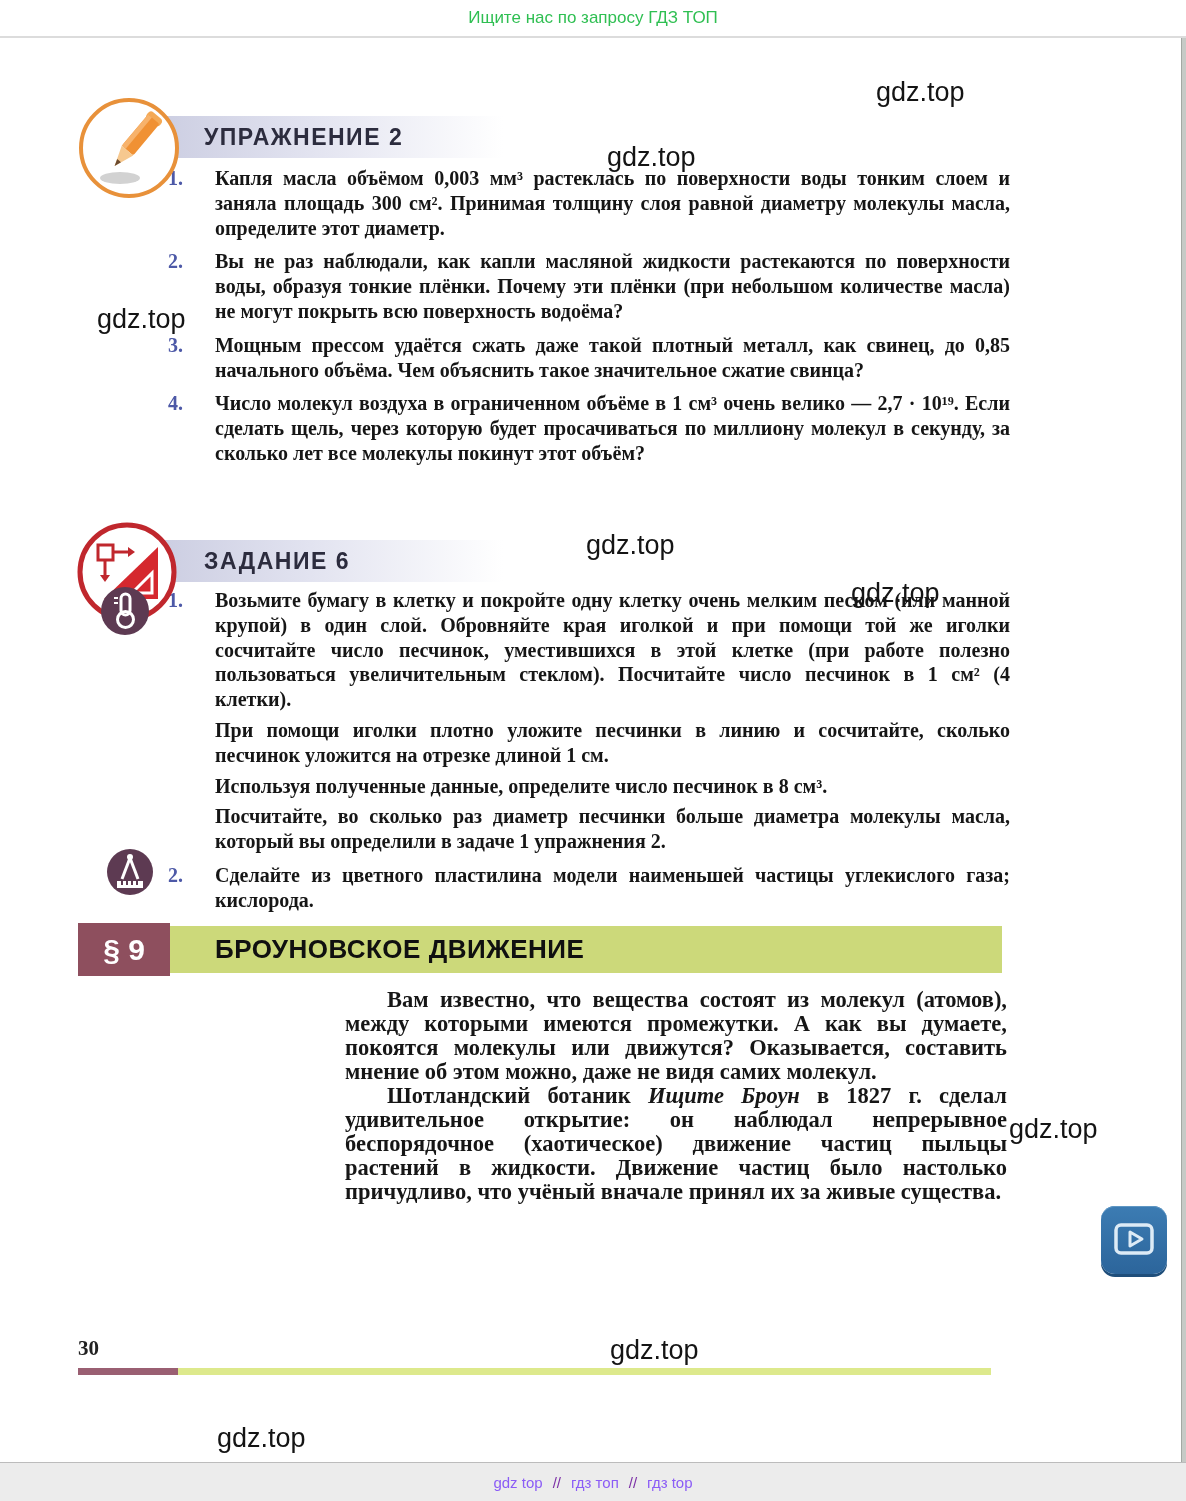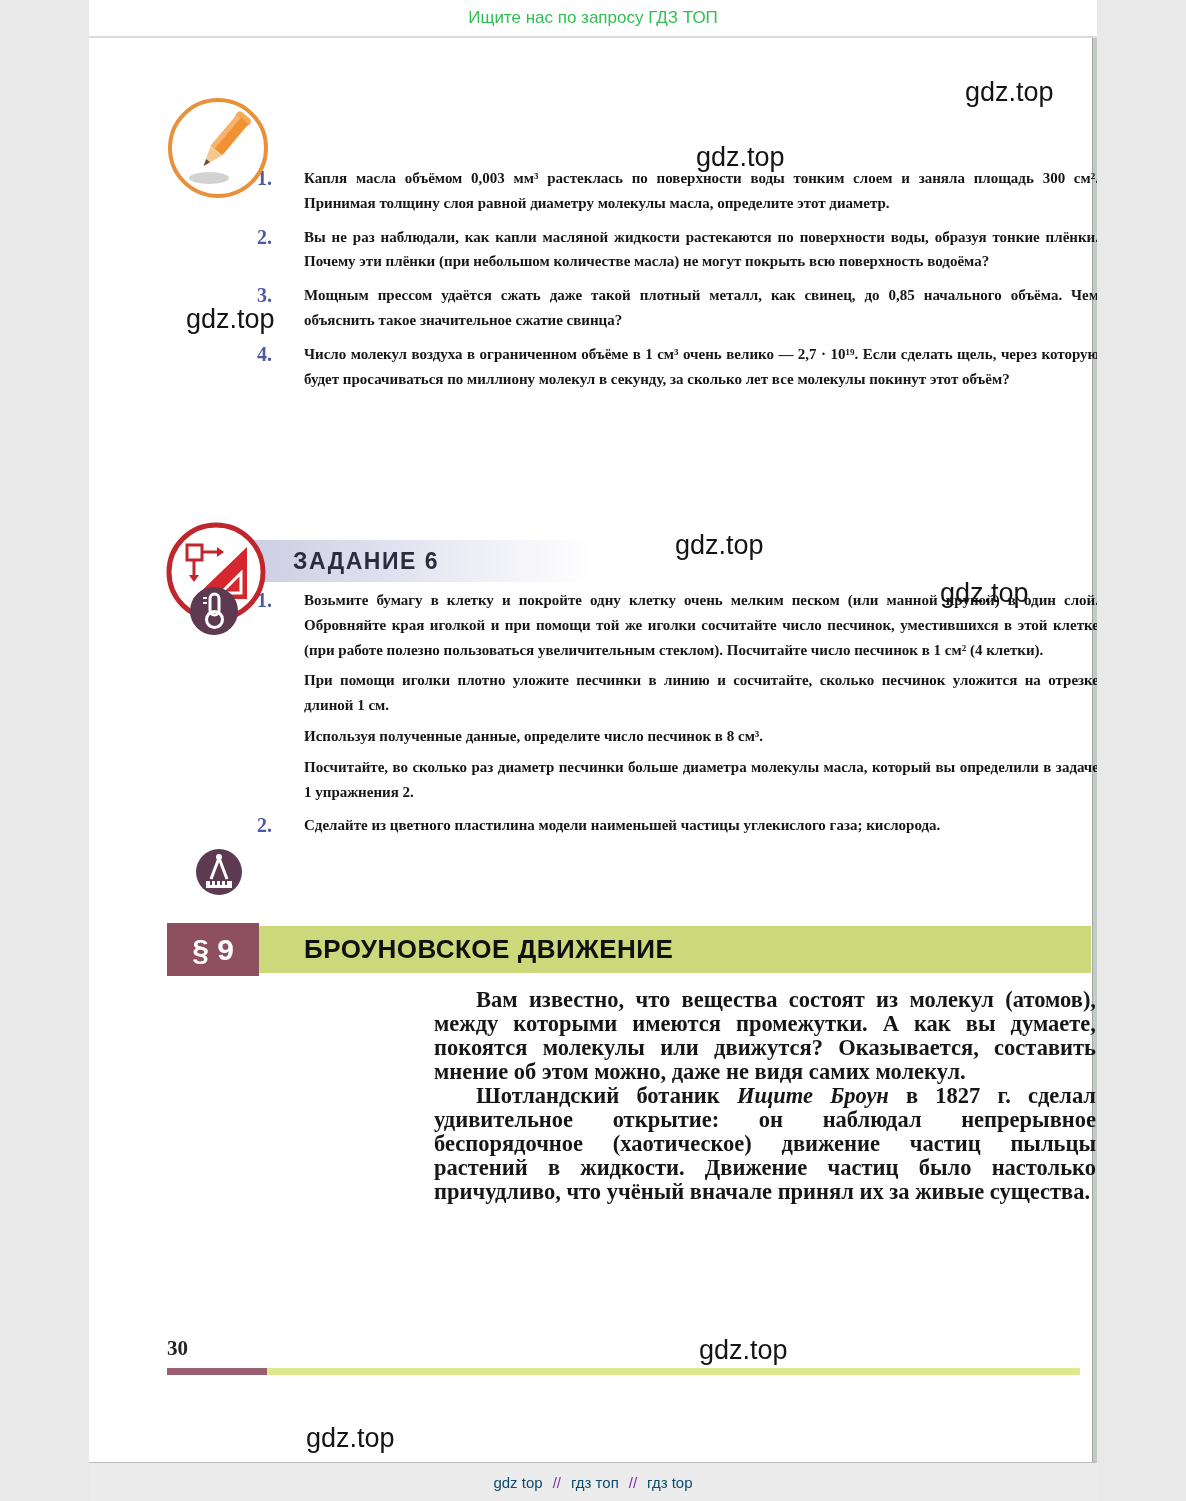--- a/index.html
+++ b/index.html
@@ -1,18 +1,18 @@
 <!DOCTYPE html>
 <html><head>
 <meta charset="utf-8">
 <style>
   * { box-sizing: border-box; }
   html,body { margin:0; padding:0; background:#e9e9e9; }
   .page {
-    position:relative; width:1008px; height:1501px; margin:0 auto;
+    position:relative; width:1186px; height:1501px; margin:0 auto;
     background:#ffffff; overflow:hidden;
     font-family:"Liberation Serif", serif; color:#161616;
   }
   
   .banner {
     position:absolute; top:0; left:0; width:100%; height:36px; background:#fff;
     display:flex; align-items:center; justify-content:center;
     font-family:"Liberation Sans", sans-serif; font-size:17px; color:#2fbf52;
   }
   .hairline { position:absolute; top:36px; left:0; width:100%; height:2px; background:#dcdcdc; }
@@ -47,21 +47,21 @@
   
   .list { position:absolute; left:168px; width:842px; }
   .ex-list { top:166px; }
   .task-list { top:588px; }
   .item { display:flex; margin-bottom:9px; }
   .inum {
     flex:0 0 47px; color:#4d59a7; font-weight:bold;
     font-size:20px; line-height:24.8px;
   }
   .itxt {
-    flex:1; font-weight:bold; font-size:15px; line-height:24.8px;
+    flex:1; font-weight:bold; font-size:20px; line-height:24.8px;
     color:#161616; text-align:justify;
   }
   .itxt p { margin:0 0 6px 0; }
   .itxt p:last-child { margin-bottom:0; }
   
   .sec-marker {
     position:absolute; left:78px; top:923px; width:92px; height:53px;
     background:#8e4f5e; color:#fff; display:flex; align-items:center; justify-content:center;
     font-family:"Liberation Sans", sans-serif; font-weight:bold; font-size:30px; z-index:2;
   }
@@ -88,21 +88,21 @@
   
   .pagenum { position:absolute; left:78px; top:1336px; font-weight:bold; font-size:21px; color:#222; }
   .footline-maroon { position:absolute; left:78px; top:1368px; width:100px; height:7px; background:#9a5f72; }
   .footline-green  { position:absolute; left:178px; top:1368px; width:813px; height:7px; background:#dde98c; }
   .bottom-band {
     position:absolute; left:0; top:1462px; width:100%; height:39px;
     background:#ececec; border-top:1px solid #bcbcbc;
     display:flex; align-items:center; justify-content:center; gap:10px;
     font-family:"Liberation Sans", sans-serif; font-size:15px; color:#7b2fa6;
   }
-  .bottom-band a { color:#0c4a6e; text-decoration:none; cursor:pointer; }
+  .bottom-band a { color:#8b5cf6; text-decoration:none; cursor:pointer; }
 </style>
 </head>
 <body>
 
 <div class="page">
 
   <div class="banner">
     <span>Ищите нас по запросу ГДЗ ТОП</span>
   </div>
   <div class="hairline"></div>
@@ -111,20 +111,23 @@
   <span class="wm wm1">gdz.top</span>
   <span class="wm wm2">gdz.top</span>
   <span class="wm wm3">gdz.top</span>
   <span class="wm wm4">gdz.top</span>
   <span class="wm wm5">gdz.top</span>
   <span class="wm wm6">gdz.top</span>
   <span class="wm wm7">gdz.top</span>
   <span class="wm wm8">gdz.top</span>
   <span class="wm wm9">gdz.top</span>
 
+  <div class="bar ex-bar">
+    <span>УПРАЖНЕНИЕ 2</span>
+  </div>
   <div class="hdr-circle ex-circle">
     <svg width="102" height="102" viewBox="0 0 102 102">
       <circle cx="51" cy="51" r="48" fill="#fff" stroke="#e8913a" stroke-width="4"></circle>
       <ellipse cx="42" cy="81" rx="20" ry="6" fill="#d2d2d2"></ellipse>
       <g transform="rotate(40 51 51)">
         <rect x="43" y="8" width="17" height="9" rx="4" fill="#f4a955"></rect>
         <rect x="44" y="13" width="15" height="41" rx="2" fill="#f09134"></rect>
         <rect x="44" y="13" width="5" height="41" fill="#f7b26b"></rect>
         <polygon points="44,54 59,54 51.5,74" fill="#f6c88f"></polygon>
         <polygon points="49,67 54,67 51.5,74" fill="#6b4a2f"></polygon>

